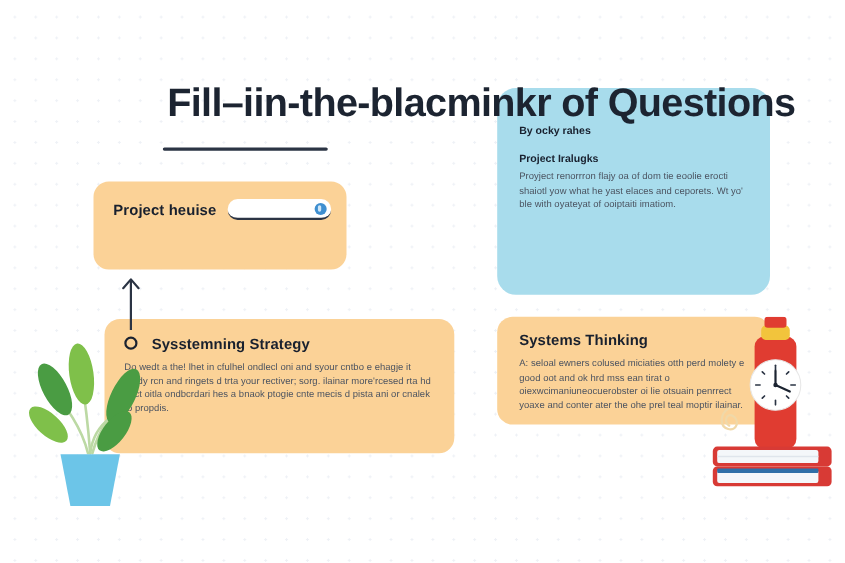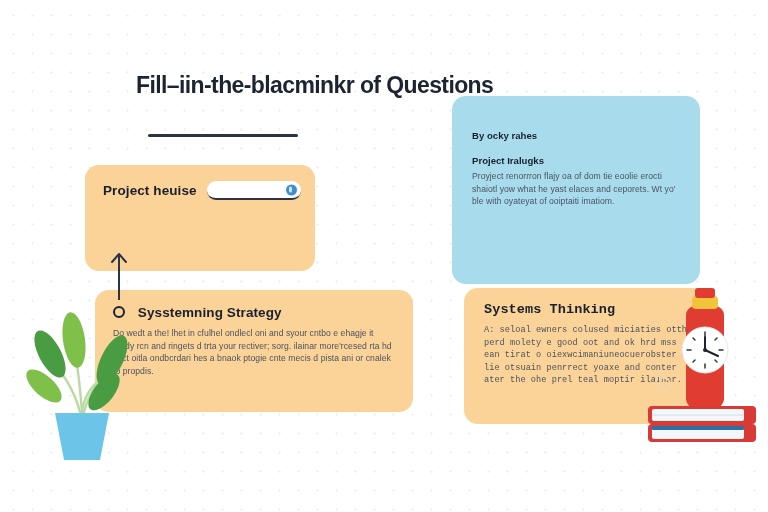--- a/index.html
+++ b/index.html
@@ -14,38 +14,38 @@
   #canvas{
     position:absolute;inset:0;
     background-color:#ffffff;
     background-image:radial-gradient(#eef1f6 1.1px, transparent 1.2px);
     background-size:19px 19px;
     background-position:4px 6px;
   }
 
   
   #page-title{
-    position:absolute;left:136px;top:72px;
-    font-size:23px;font-weight:bold;letter-spacing:-.6px;
+    position:absolute;left:152px;top:72px;
+    font-size:36px;font-weight:bold;letter-spacing:-.6px;
     color:#1c2431;white-space:nowrap;z-index:6;
   }
   #title-rule{
     position:absolute;left:148px;top:134px;width:150px;height:3px;
     background:#2b3444;border-radius:2px;z-index:6;
   }
 
   
   .card{position:absolute;border-radius:14px;box-sizing:border-box;}
   .card-orange{background:#fbd297;}
   .card-blue{background:#a8dcec;}
 
-  #card-project-house{left:85px;top:165px;width:230px;height:106px;padding:16px 14px 0 18px;}
+  #card-project-house{left:85px;top:165px;width:230px;height:80px;padding:16px 14px 0 18px;}
   #card-strategy     {left:95px;top:290px;width:318px;height:122px;padding:15px 18px 0 18px;}
-  #card-questions    {left:452px;top:96px;width:248px;height:188px;padding:34px 16px 0 20px;}
-  #card-thinking     {left:464px;top:288px;width:248px;height:136px;padding:14px 16px 0 20px;font-family:Liberation Mono, monospace;}
+  #card-questions    {left:452px;top:80px;width:248px;height:188px;padding:34px 16px 0 20px;border-radius:17px;}
+  #card-thinking     {left:452px;top:288px;width:248px;height:98px;padding:14px 16px 0 20px;}
 
   .card-h{
     font-size:13.5px;font-weight:bold;color:#18202e;margin:0 0 7px 0;
     letter-spacing:.1px;
   }
   .card-h.with-field{display:flex;align-items:center;gap:10px;}
   .card-p{
     font-size:8.6px;line-height:12.6px;color:#4b5360;margin:0 0 9px 0;
     letter-spacing:.05px;
   }

